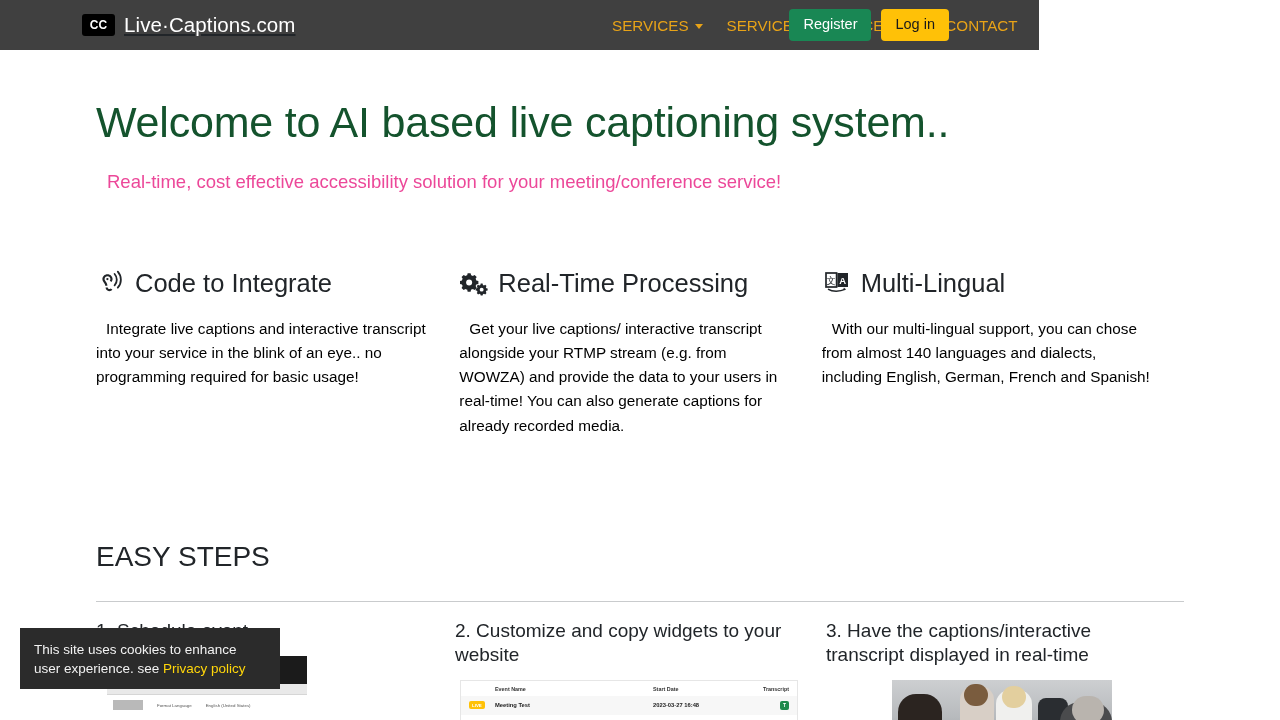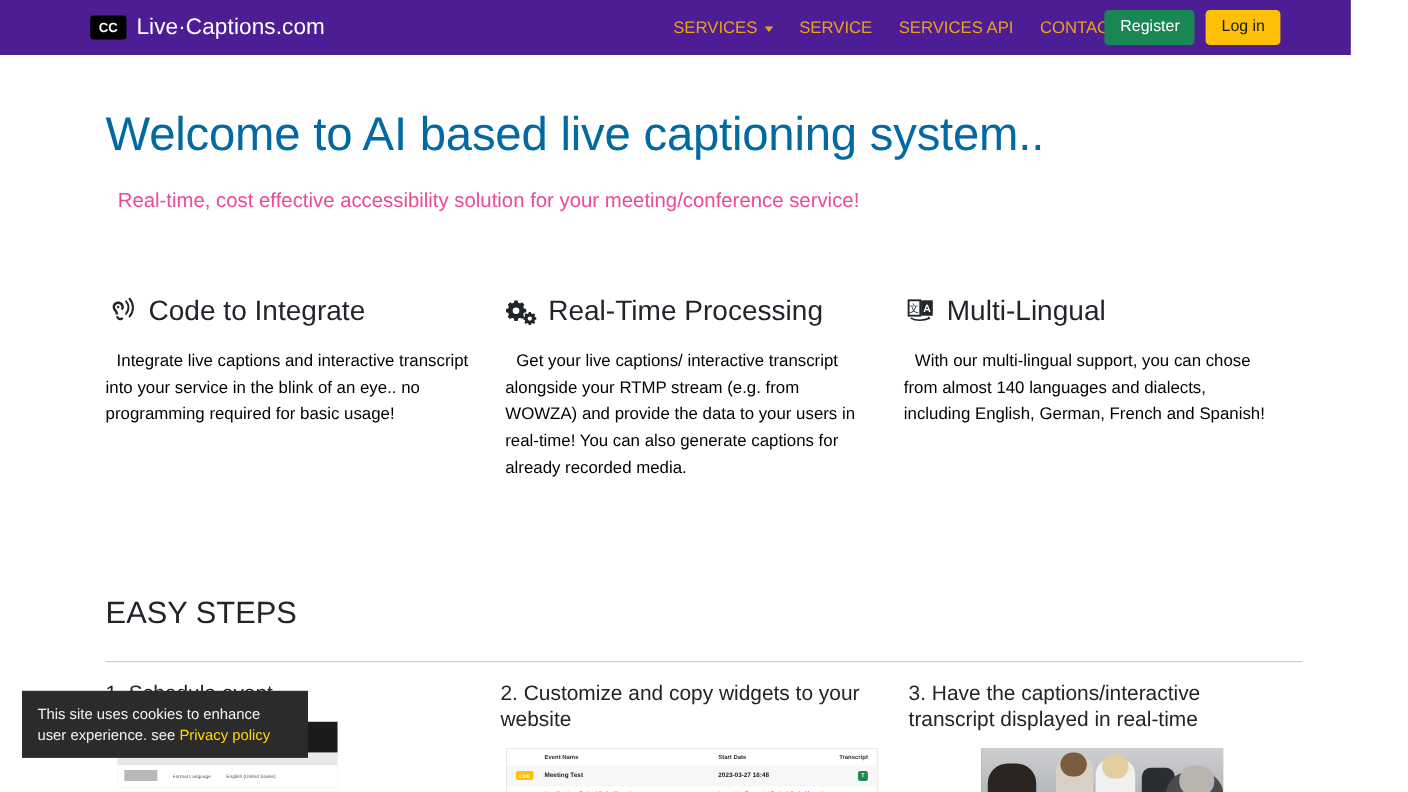--- a/index.html
+++ b/index.html
@@ -11,25 +11,26 @@
     background: #ffffff;
     font-family: "Liberation Sans", sans-serif;
     color: #212529;
   }
   body { position: relative; }
 
   
   .navbar {
     position: absolute;
     top: 0; left: 0;
-    width: 1228px;
+    width: 1039px;
     height: 50px;
-    background: #4c1d95;
-    display: flex;
-    align-items: center;
+    background: #404040;
+    display: flex;
+    align-items: center;
+    text-decoration: underline;
   }
   .brand {
     display: flex;
     align-items: center;
     gap: 9px;
     margin-left: 82px;
     text-decoration: none;
   }
   .cc-logo {
     width: 33px;
@@ -79,21 +80,21 @@
   }
 
   .nav-actions {
     position: absolute;
     right: 0;
     top: 0;
     height: 50px;
     display: flex;
     align-items: center;
     gap: 10px;
-    padding-right: 64px;
+    padding-right: 90px;
   }
   .btn {
     border: none;
     border-radius: 4px;
     font-family: "Liberation Sans", sans-serif;
     font-size: 14.5px;
     padding: 7px 14px;
     cursor: pointer;
     line-height: 1.2;
     white-space: nowrap;
@@ -105,21 +106,21 @@
   .hero {
     position: absolute;
     left: 96px;
     top: 97px;
     width: 1088px;
   }
   .hero h1 {
     font-size: 43px;
     font-weight: 400;
     line-height: 1.18;
-    color: #0369a1;
+    color: #14532d;
     letter-spacing: -.2px;
     white-space: nowrap;
   }
   .hero p {
     font-size: 18.5px;
     font-weight: 400;
     color: #ec4899;
     margin-top: 23px;
     margin-left: 11px;
   }

